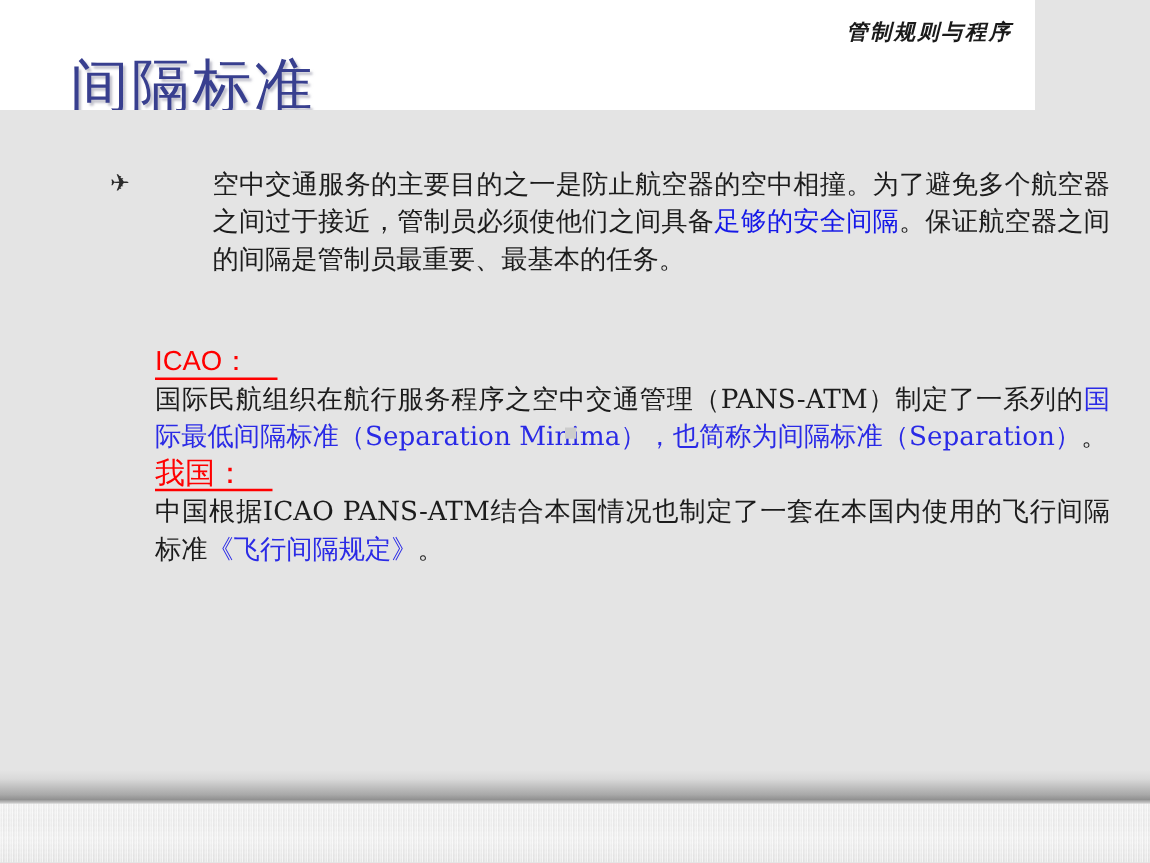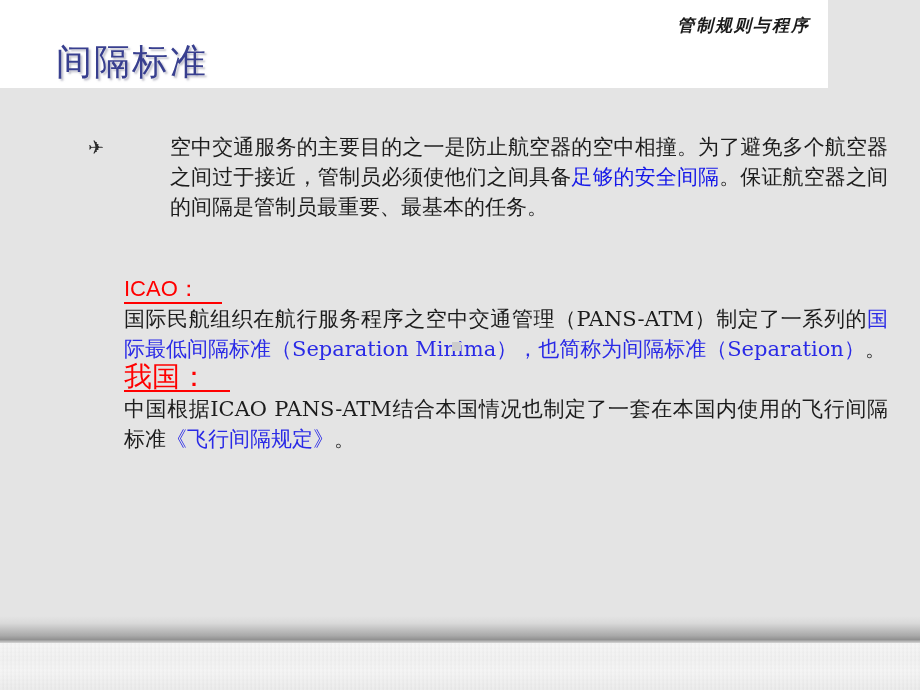--- a/index.html
+++ b/index.html
@@ -44,21 +44,21 @@
     letter-spacing:2px;
     color:#1a1a1a;
     white-space:nowrap;
   }
 
   .slide-title {
     position:absolute;
     left:56px;
     top:38px;
     font-family:"DejaVu Sans","Liberation Sans",sans-serif;
-    font-size:36px;
+    font-size:47px;
     font-weight:400;
     letter-spacing:2px;
     color:#383f8f;
     text-shadow:2px 2px 2px rgba(140,140,160,0.55);
     white-space:nowrap;
   }
 
   
   .body-area {
     position:absolute;
@@ -109,21 +109,21 @@
   .blue-light { color:#2a2ae6; }
 
   .redhead {
     color:#ff0000;
     border-bottom:2px solid #ff0000;
     display:inline-block;
     padding-bottom:0px;
     padding-right:22px;
     line-height:26px;
     font-family:"DejaVu Serif","Liberation Serif",serif;
-    font-size:28px;
+    font-size:24px;
   }
 
   .redhead-latin {
     font-family:"Liberation Sans","DejaVu Sans",sans-serif;
     font-size:22px;
     letter-spacing:0px;
   }
 
   .gap-small { height:26px; }
 

